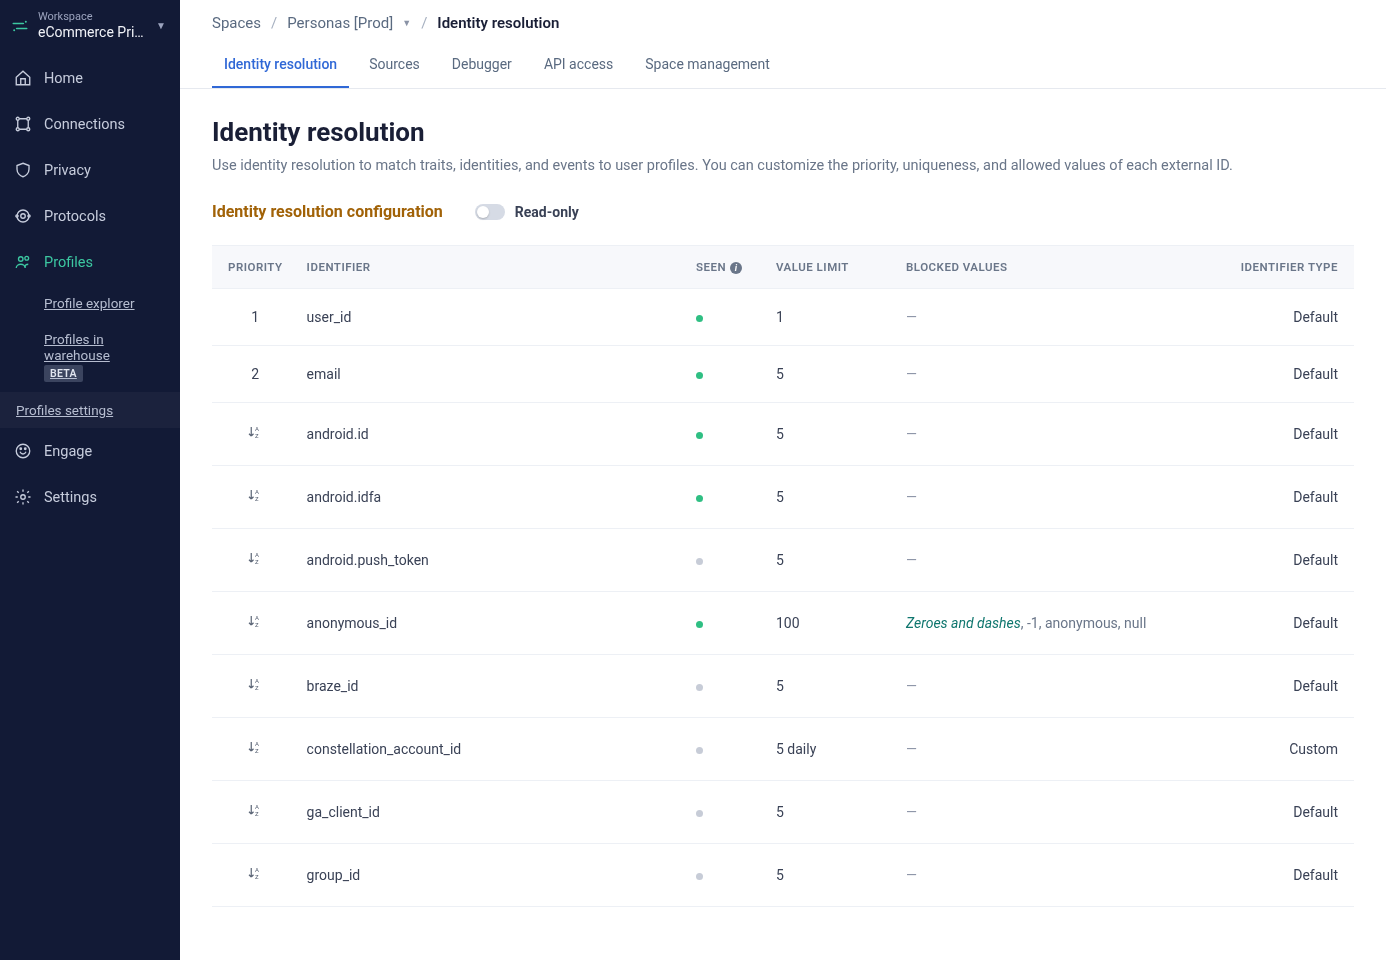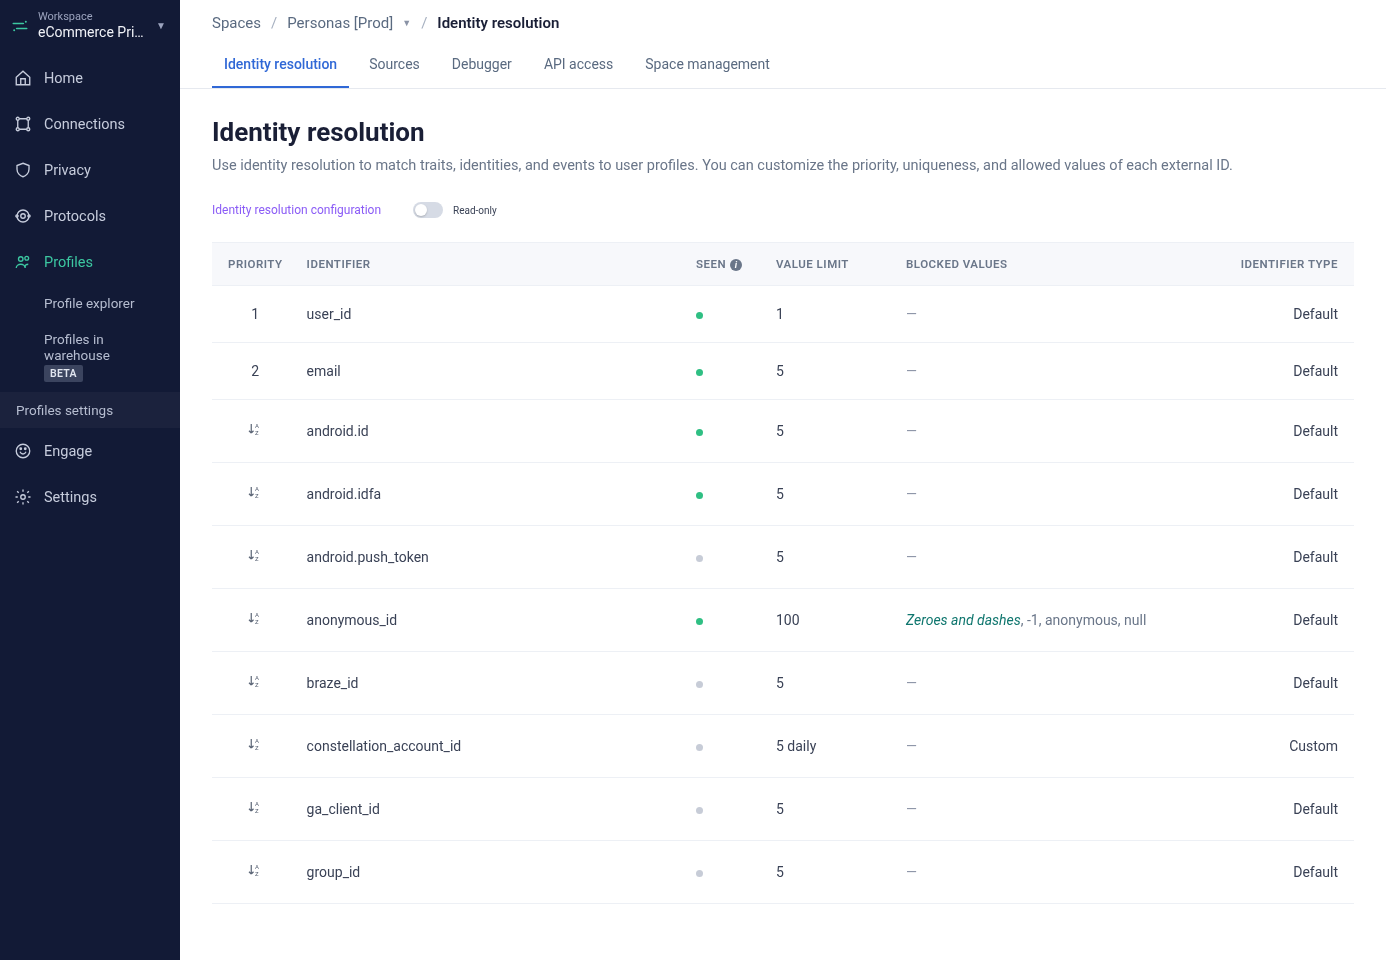--- a/index.html
+++ b/index.html
@@ -14,46 +14,46 @@
   .workspace-text { flex: 1; overflow: hidden; }
   .workspace-label { font-size: 11px; color: #9ba3bd; line-height: 1.2; }
   .workspace-name { font-size: 14px; color: #f0f2f7; font-weight: 400; white-space: nowrap; overflow: hidden; text-overflow: ellipsis; line-height: 1.3; }
   .chevron-down { color: #9ba3bd; font-size: 10px; }
 
   .nav-item { display: flex; align-items: center; gap: 12px; padding: 0 14px; height: 46px; font-size: 14.5px; color: #c6ccdc; cursor: pointer; }
   .nav-item.active { color: #3cc7a1; }
   .nav-item .icon { width: 18px; height: 18px; display:flex; align-items:center; justify-content:center; }
   .nav-item .icon svg { width: 18px; height: 18px; }
   .subnav { padding-left: 44px; display:flex; flex-direction:column; gap: 0; }
-  .subnav-item { padding: 10px 14px 10px 0; font-size: 13.5px; color: #b6bdd0; cursor: pointer; display:flex; flex-direction:column; align-items:flex-start; }
+  .subnav-item { padding: 10px 14px 10px 0; font-size: 13.5px; color: #b6bdd0; cursor: pointer; display:flex; flex-direction:column; align-items:flex-start;text-decoration:underline; }
   .subnav-item.selected { background: rgba(255,255,255,0.04); margin-left:-44px; padding-left:16px; border-radius:0; }
   .beta-badge { display:inline-block; background:#3b445f; color:#e2e6f0; font-size:10.5px; padding:2px 6px; border-radius:2px; margin-top:2px; font-weight:600; letter-spacing:.3px;}
 
   
   .main { flex: 1; display: flex; flex-direction: column; overflow: hidden; background:#fff; }
   .breadcrumb-row { display:flex; align-items:center; gap: 10px; padding: 14px 52px 0 32px; font-size:15px; }
   .breadcrumb-link { color:#5a6a80; cursor:pointer; }
   .breadcrumb-sep { color:#a6b0c0; }
   .breadcrumb-dropdown { display:flex; align-items:center; gap:9px; color:#5a6a80; cursor:pointer; }
   .breadcrumb-current { color:#1a1f36; font-weight:600; }
 
   .tabs { display:flex; gap: 0; padding: 14px 32px 0 32px; border-bottom:1px solid #e6e9ef; }
   .tab { padding: 10px 12px 14px 12px; font-size:14px; color:#5a6a80; cursor:pointer; border-bottom:2px solid transparent; margin-right:8px;}
   .tab.active { color:#3068d6; border-bottom-color:#3068d6; font-weight:500; }
 
   .content { padding: 28px 32px; overflow-y:auto; flex:1; }
   .page-title { font-size:26px; font-weight:700; color:#1a1f36; margin-bottom:10px; }
   .page-desc { font-size:14.5px; color:#6a7689; margin-bottom:28px; }
 
   .config-row { display:flex; align-items:center; gap: 32px; margin-bottom:24px; }
-  .config-label { font-size:12px; font-weight:400; color:#8b5cf6; }
+  .config-label { font-size:16px; font-weight:700; color:#a16207; }
   .toggle-wrap { display:flex; align-items:center; gap:10px; }
   .toggle { width:30px; height:16px; background:#d6dbe5; border-radius:10px; position:relative; cursor:pointer; }
   .toggle .knob { width:12px; height:12px; background:#fff; border-radius:50%; position:absolute; top:2px; left:2px; box-shadow:0 1px 2px rgba(0,0,0,.2); }
-  .toggle-text { font-size:10px; color:#3a4256; font-weight:400;}
+  .toggle-text { font-size:14px; color:#3a4256; font-weight:700;}
 
   
   .table { width:100%; border-collapse:collapse; }
   .table thead th { text-align:left; font-size:11.5px; font-weight:600; letter-spacing:.5px; color:#6a7689; padding:14px 12px; background:#f7f8fb; border-top:1px solid #edf0f5; border-bottom:1px solid #edf0f5; }
   .table thead th:first-child { padding-left:16px; }
   .table thead th:last-child { text-align:right; padding-right:16px; }
   .table tbody td { font-size:14px; color:#3a4256; padding:20px 12px; border-bottom:1px solid #edf0f5; vertical-align:middle; }
   .table tbody td:first-child { padding-left:16px; }
   .table tbody td:last-child { text-align:right; padding-right:16px; }
   .col-priority { width:80px; text-align:center !important; }

